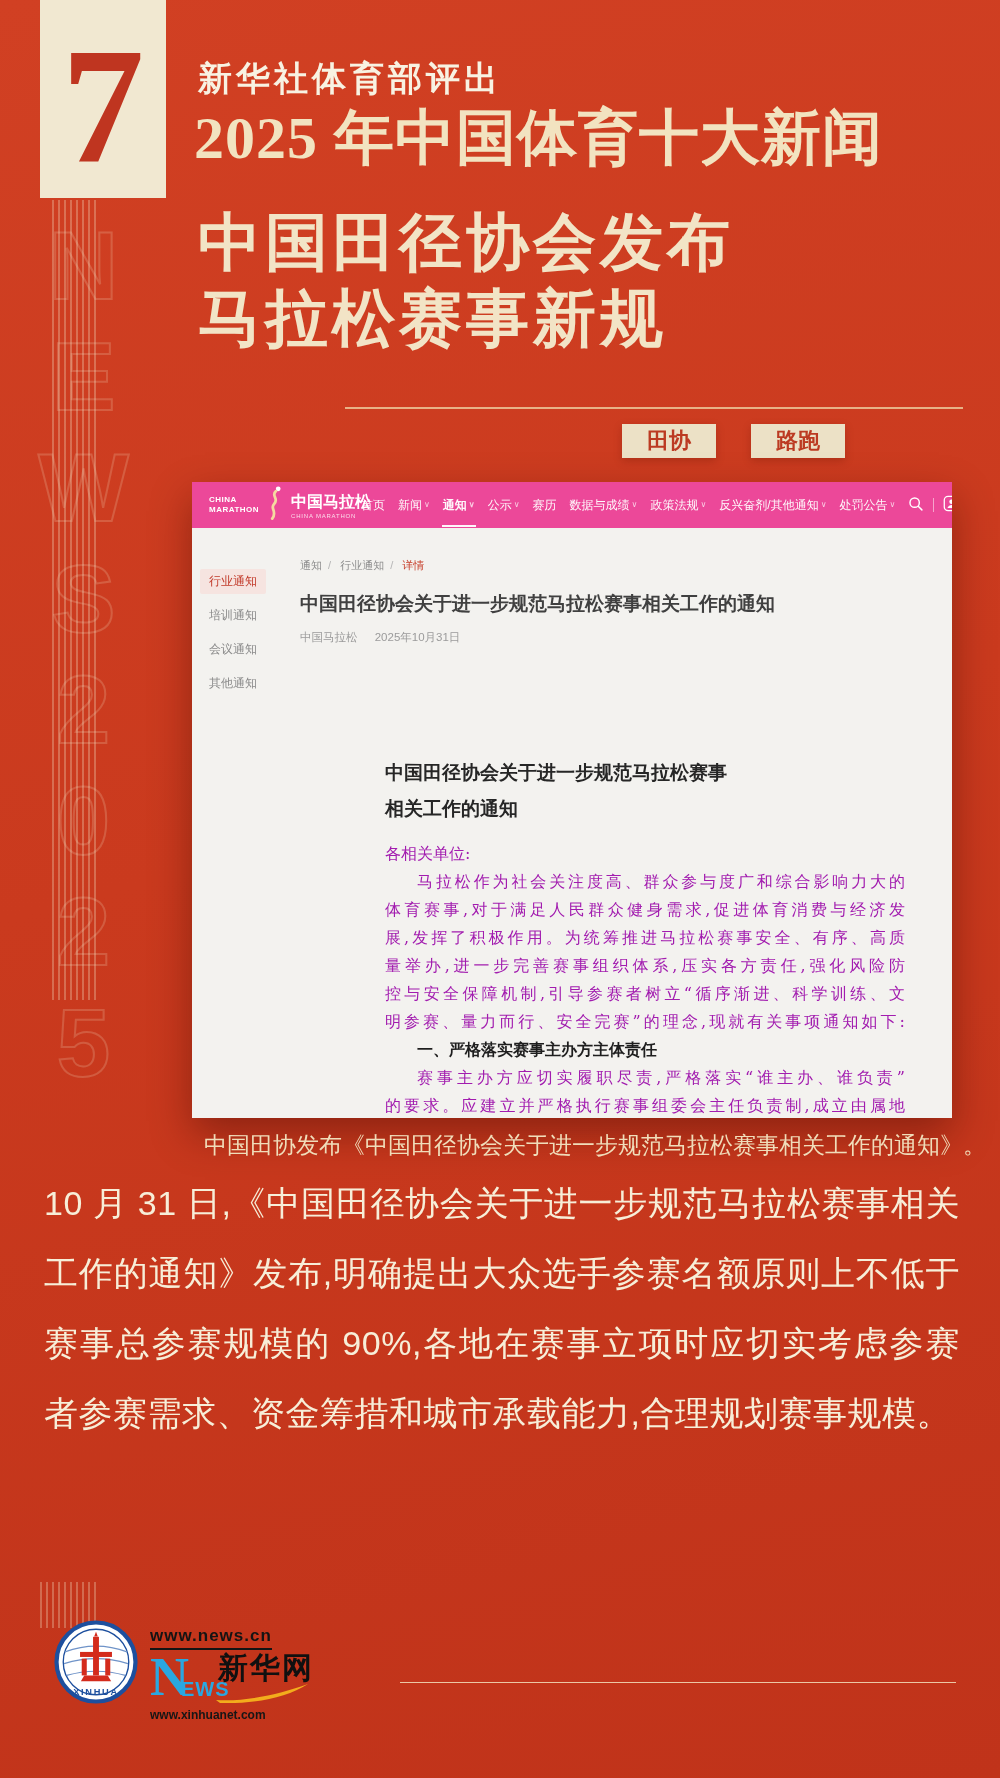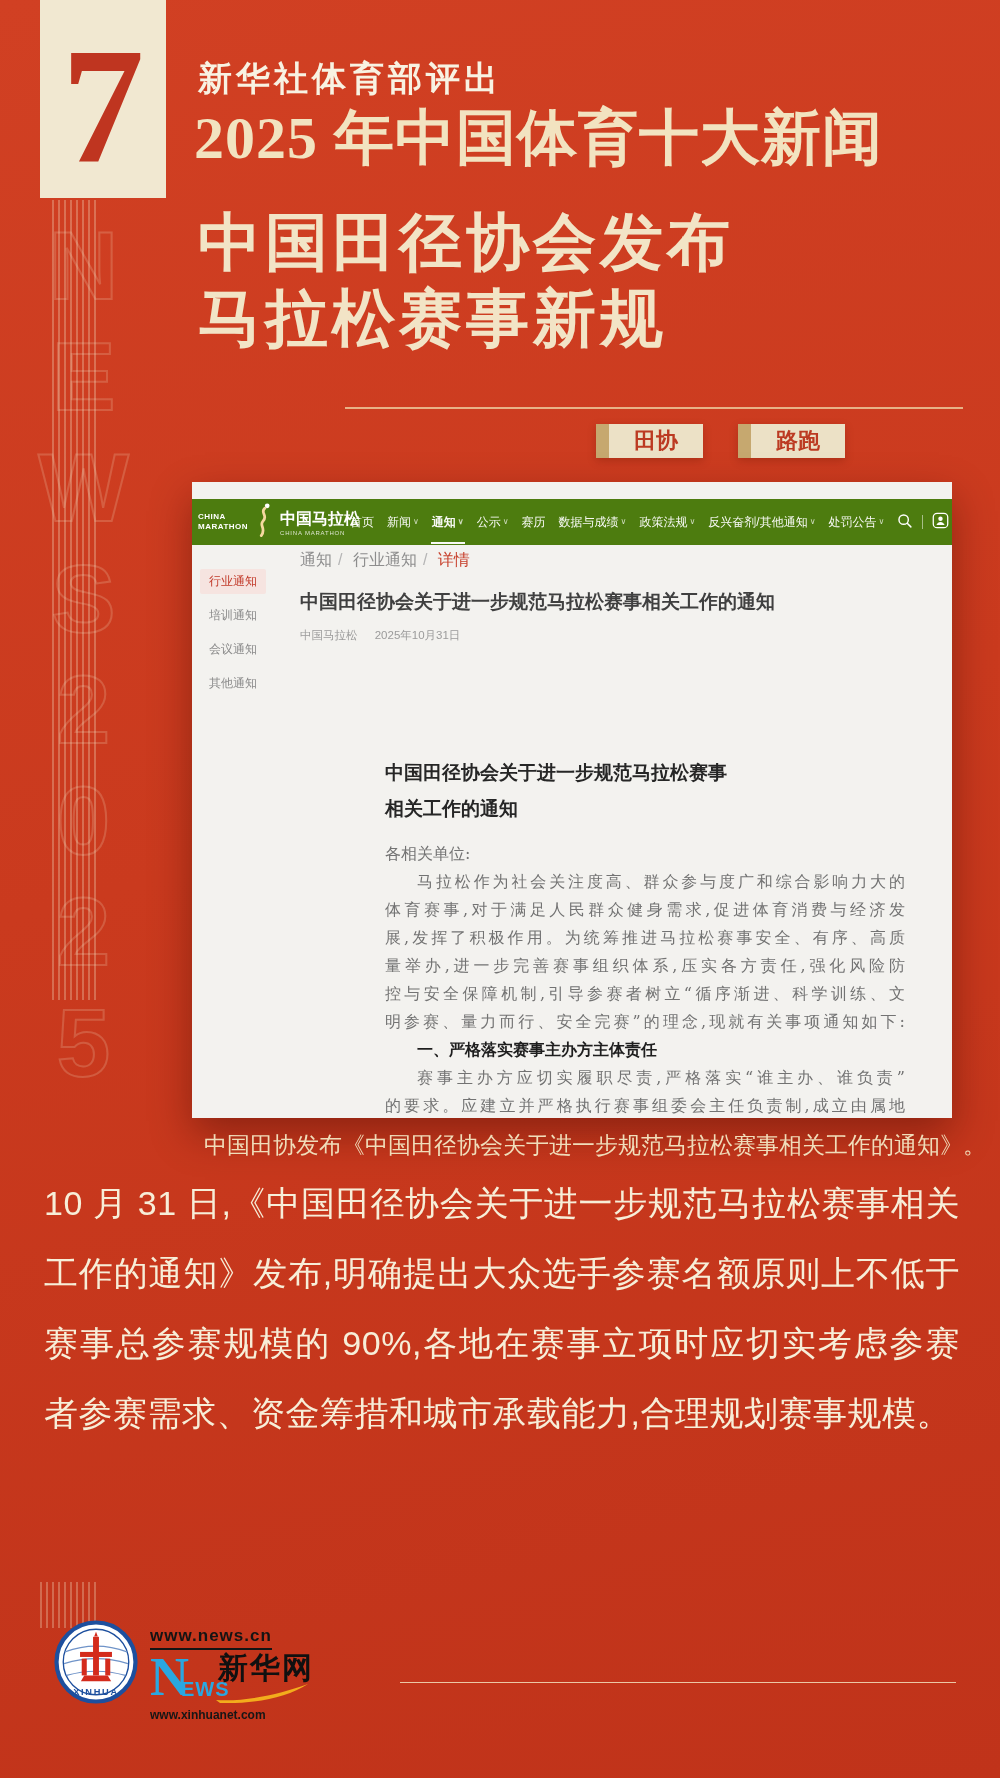--- a/index.html
+++ b/index.html
@@ -17,54 +17,54 @@
   .rank-box{position:absolute;left:40px;top:0;width:126px;height:198px;background:#f1e8d1;
     display:flex;align-items:center;justify-content:center;}
   .rank{font-family:"Liberation Serif",serif;font-weight:700;font-size:165px;line-height:1;color:#bf3520;transform:translateY(6px);}
   .kicker{position:absolute;left:198px;top:56px;font-size:34px;font-weight:700;color:#f8f2e2;letter-spacing:4px;}
   .series-title{position:absolute;left:194px;top:98px;margin:0;font-family:"Liberation Serif",serif;
     font-weight:700;font-size:60px;color:#f2e3c0;letter-spacing:1px;white-space:nowrap;}
   .headline{position:absolute;left:198px;top:204px;margin:0;font-size:63px;line-height:76px;font-weight:900;
     color:#f2e4c6;letter-spacing:4px;}
   .tag-rule{position:absolute;left:345px;top:407px;width:618px;height:2px;background:rgba(240,218,170,.75);}
   .tags{position:absolute;left:0;top:424px;width:845px;display:flex;justify-content:flex-end;gap:35px;}
-  .tag{display:flex;height:34px;background:#ece1c6;box-shadow:0 3px 8px rgba(90,15,5,.25);}
+  .tag{display:flex;height:34px;background:#ece1c6;box-shadow:0 3px 8px rgba(90,15,5,.25);flex-direction:column;}
   .tag-strip{width:13px;background:#c6a86f;}
   .tag-label{padding:0 25px;font-size:22px;color:#bc3a22;line-height:34px;font-weight:700;}
   
   .shot{position:absolute;left:192px;top:482px;width:760px;height:636px;background:#f3f2ef;
     box-shadow:0 16px 38px rgba(70,10,5,.45);overflow:hidden;}
-  .shot-nav{position:absolute;left:0;top:17px;right:0;height:46px;background:#4d7c0f;display:flex;align-items:center;color:#fff;}
+  .shot-nav{position:absolute;left:0;top:0;right:0;height:46px;background:#ec4899;display:flex;align-items:center;color:#fff;padding-left:11px;}
   .brand{display:flex;align-items:center;gap:5px;padding-left:6px;width:152px;flex:none;}
   .brand-en{font-size:8px;line-height:1.2;font-weight:700;letter-spacing:.5px;}
   .brand-cn{font-size:16px;font-weight:700;white-space:nowrap;}
   .brand-cn small{display:block;font-size:6px;font-weight:400;letter-spacing:.8px;opacity:.8;}
   .nav-list{display:flex;list-style:none;margin:0;padding:0;gap:13px;font-size:12px;align-items:flex-end;}
   .nav-item{position:relative;white-space:nowrap;opacity:.96;cursor:pointer;}
   .nav-item.active{font-weight:700;}
   .nav-item.active::before{content:"";position:absolute;left:50%;transform:translateX(-50%);bottom:-13px;width:34px;height:2px;background:#fff;}
   .caret{display:none;font-size:8px;opacity:.75;margin-left:2px;vertical-align:2px;}
   .has-caret .caret{display:inline-block;}
   .caret::after{content:"∨";}
   .nav-tools{display:flex;align-items:center;gap:9px;margin-left:12px;padding-right:8px;}
   .tool-divider{width:1px;height:14px;background:rgba(255,255,255,.5);}
   .shot-body{position:absolute;left:0;top:46px;right:0;bottom:0;}
   .side{position:absolute;left:0;top:0;width:104px;padding-top:32px;}
   .side-item{width:fit-content;margin:9px 8px;padding:4px 9px;font-size:12px;color:#8a8a8a;cursor:pointer;}
   .side-item.active{background:#f6e4e0;color:#c23a2a;border-radius:2px;}
   .main{position:absolute;left:108px;top:0;right:0;bottom:0;}
-  .crumbs{margin:22px 0 0;font-size:16px;color:#8d8d8d;}
+  .crumbs{margin:30px 0 0;font-size:11px;color:#8d8d8d;}
   .crumb::after{content:"/";margin:0 6px;color:#b5b5b5;}
   .crumb:last-child::after{content:"";}
   .crumb.active{color:#c7402c;}
   .art-title{margin:18px 0 0;font-size:19px;color:#404040;font-weight:700;}
   .art-meta{margin-top:13px;font-size:11.5px;color:#9b9b9b;}
   .art-meta span + span{margin-left:14px;}
   .doc{position:absolute;left:85px;top:226px;width:520px;}
-  .doc-line{font-family:"DejaVu Serif",serif;font-size:16px;line-height:28px;color:#737373;}
+  .doc-line{font-family:"DejaVu Serif",serif;font-size:16px;line-height:28px;color:#a21caf;}
   .role-title{font-weight:700;font-size:19px;line-height:36px;text-align:left;color:#262626;}
   .role-salute{margin-top:14px;}
   .role-j{text-align:justify;text-align-last:justify;}
   .role-indent-j{text-indent:2em;text-align:justify;text-align-last:justify;}
   .role-head{font-family:"Liberation Sans",sans-serif;font-weight:700;text-indent:2em;color:#1e1e1e;}
   
   .caption{position:absolute;left:195px;top:1130px;width:800px;text-align:center;font-size:23px;color:#f0ddba;}
   .body-text{position:absolute;left:44px;top:1168px;width:916px;margin:0;font-size:34px;line-height:70px;
     color:#f7eed8;text-align:justify;letter-spacing:.5px;font-weight:500;}
   

